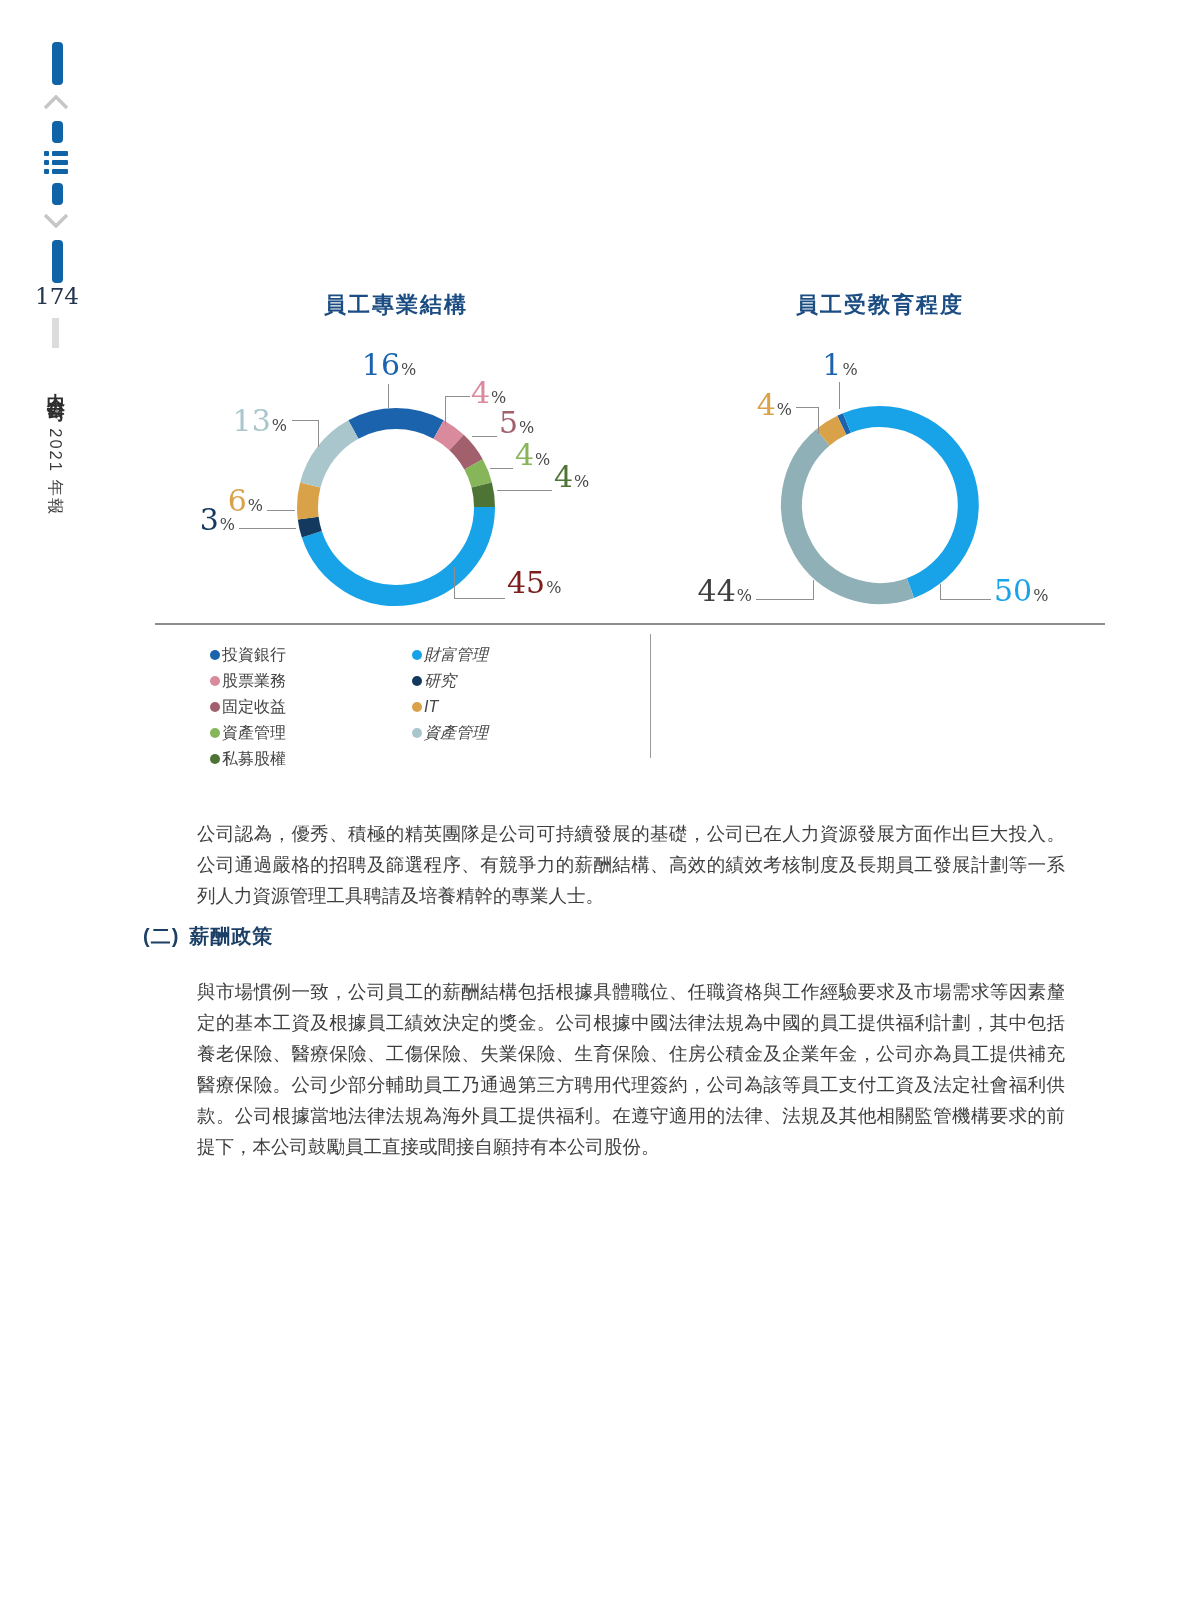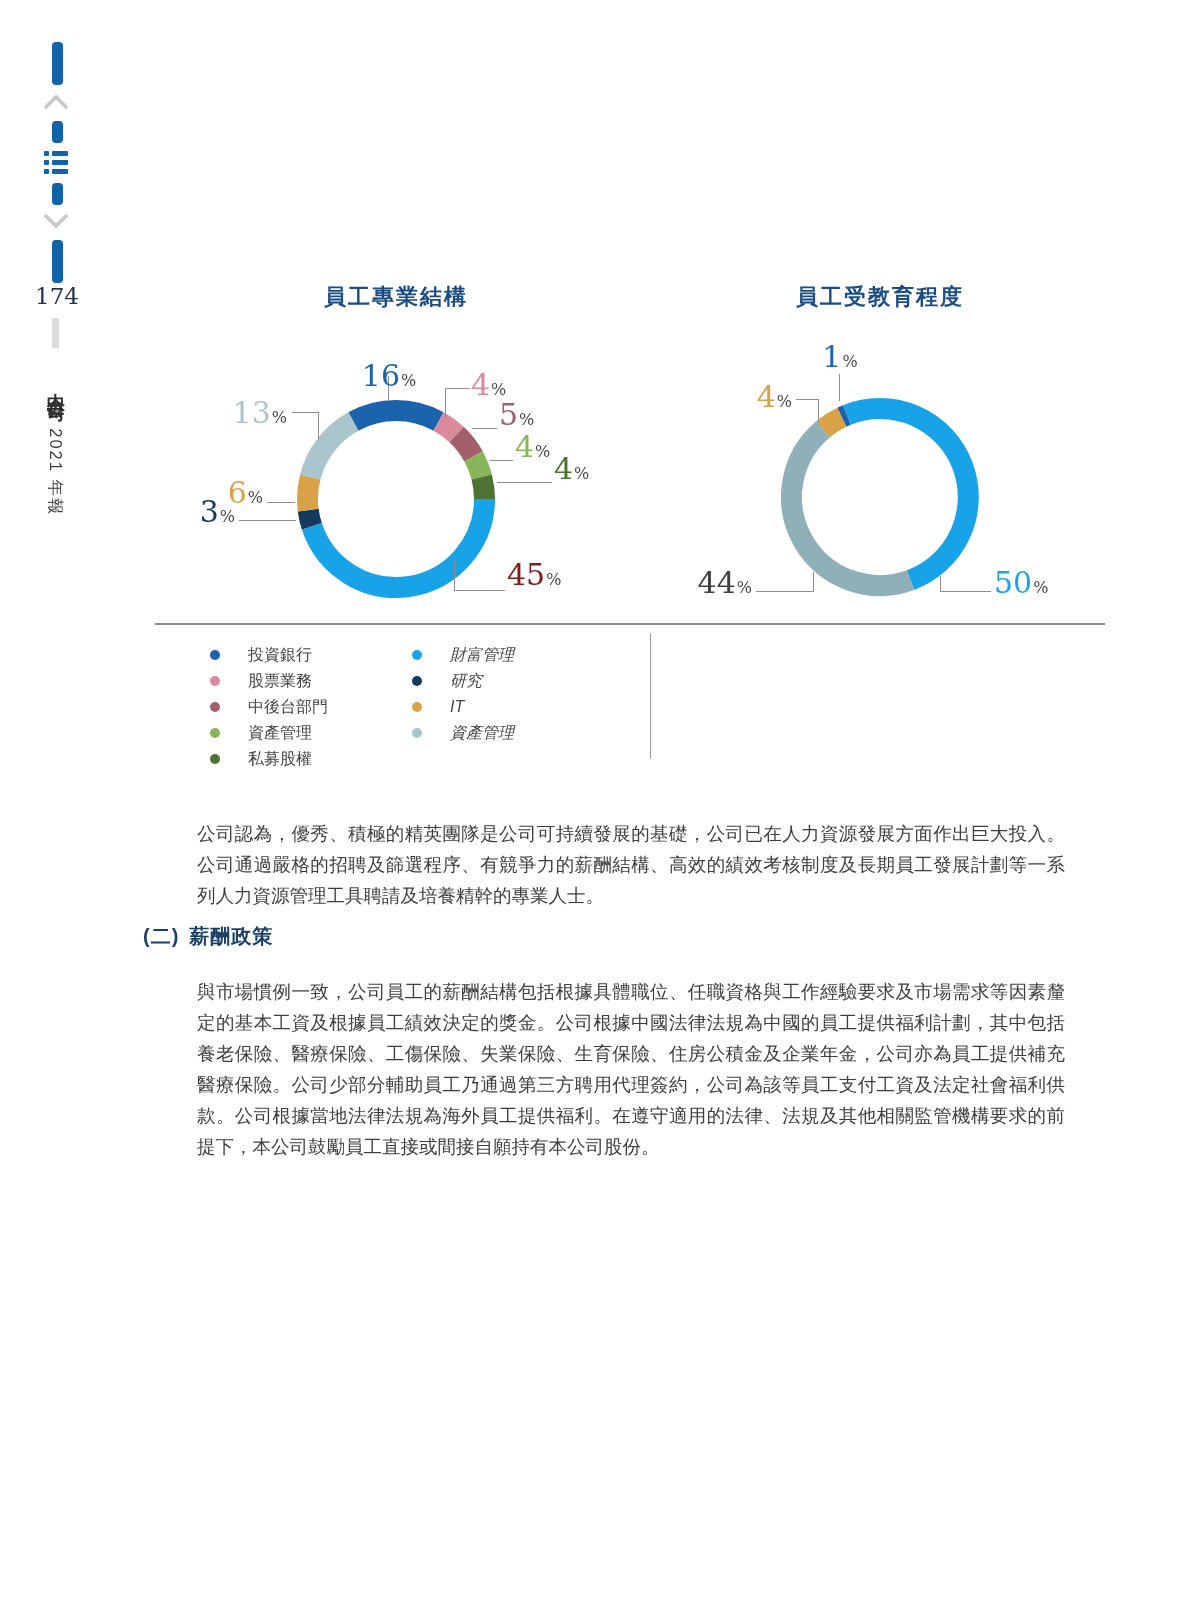--- a/index.html
+++ b/index.html
@@ -23,36 +23,36 @@
   #brand .b1{text-orientation:upright;font-weight:600;letter-spacing:4px;}
   #brand .bsep{color:#8a8a8a;font-size:12px;margin:10px 0;}
   #brand .b2{text-orientation:sideways;font-size:16.5px;color:#3c3c3c;letter-spacing:2px;}
 
   
   #pheader{position:absolute;left:113px;top:142px;
            font-family:"Liberation Serif","DejaVu Serif",serif;
            font-size:23px;color:#8a8a8a;line-height:31px;letter-spacing:2px;}
 
   
-  .chart{position:absolute;top:278px;height:330px;}
+  .chart{position:absolute;top:286px;height:330px;}
   #chart0{left:155px;width:495px;}
   #chart1{left:650px;width:450px;}
   .ctitle{position:absolute;top:4px;font-size:22px;font-weight:bold;color:#1b4c82;
           letter-spacing:2px;text-align:center;}
   #chart0 .ctitle{left:66px;width:350px;}
   #chart1 .ctitle{left:55px;width:350px;}
   .donut{position:absolute;}
   #chart0 .donut{left:126px;top:106px;}
   #chart1 .donut{left:115px;top:104px;}
 
   .plabel{position:absolute;white-space:nowrap;line-height:1;
           font-family:"DejaVu Serif","Liberation Serif",serif;}
   .pv{font-size:30px;}
   .pp{font-size:16px;color:#4a4a4a;margin-left:1px;}
-  .c0l0{left:192px;top:64px;width:84px;text-align:center;margin-top:19px;}
+  .c0l0{left:192px;top:64px;width:84px;text-align:center;}
   .c0l1{left:316px;top:92px;}
   .c0l2{left:344px;top:122px;}
   .c0l3{left:360px;top:154px;}
   .c0l4{left:399px;top:176px;}
   .c0l5{left:352px;top:282px;}
   .c0l6{left:38px;top:219px;width:42px;text-align:right;}
   .c0l7{left:66px;top:200px;width:42px;text-align:right;}
   .c0l8{left:56px;top:120px;width:76px;text-align:right;}
   .c1l0{left:168px;top:64px;width:44px;text-align:center;}
   .c1l1{left:100px;top:104px;width:42px;text-align:right;}
@@ -74,21 +74,21 @@
   .c1d2{left:106px;top:294px;width:57px;height:19px;border-bottom-width:1.5px;border-right-width:1.5px;}
   .c1d3{left:290px;top:298px;width:50px;height:15px;border-left-width:1.5px;border-bottom-width:1.5px;}
 
   
   #legrule{position:absolute;left:155px;top:623px;width:950px;border-top:2px solid #8d8d8d;}
   #legdivider{position:absolute;left:650px;top:634px;height:124px;border-left:1px solid #9a9a9a;}
   .legend-col{position:absolute;display:flex;flex-direction:column;gap:6px;}
   #leg0a{left:210px;top:645px;}
   #leg0b{left:412px;top:645px;font-style:italic;}
   #leg1{left:698px;top:645px;}
-  .lrow{display:flex;align-items:center;gap:28px;height:20px;}
+  .lrow{display:flex;align-items:center;gap:2px;height:20px;}
   .dot{width:10px;height:10px;border-radius:50%;flex:0 0 auto;}
   .ltext{font-size:16px;color:#454545;}
 
   
   .bodytext{position:absolute;left:197px;width:868px;font-size:18.5px;line-height:31px;
             color:#3e3e3e;text-align:justify;}
   #p1{top:818px;}
   #p2{top:976px;}
   #sheading{position:absolute;left:143px;top:923px;font-size:20px;font-weight:bold;
             color:#1c3f66;letter-spacing:1px;}
@@ -188,21 +188,21 @@
     <div class="lrow">
         <span class="dot" style="background: rgb(28, 99, 174);"></span>
         <span class="ltext">投資銀行</span>
       </div>
     <div class="lrow">
         <span class="dot" style="background: rgb(217, 139, 157);"></span>
         <span class="ltext">股票業務</span>
       </div>
     <div class="lrow">
         <span class="dot" style="background: rgb(162, 96, 108);"></span>
-        <span class="ltext">中後台部門</span>
+        <span class="ltext">固定收益</span>
       </div>
     <div class="lrow">
         <span class="dot" style="background: rgb(134, 181, 90);"></span>
         <span class="ltext">資產管理</span>
       </div>
     <div class="lrow">
         <span class="dot" style="background: rgb(77, 116, 52);"></span>
         <span class="ltext">私募股權</span>
       </div>
   </div>

